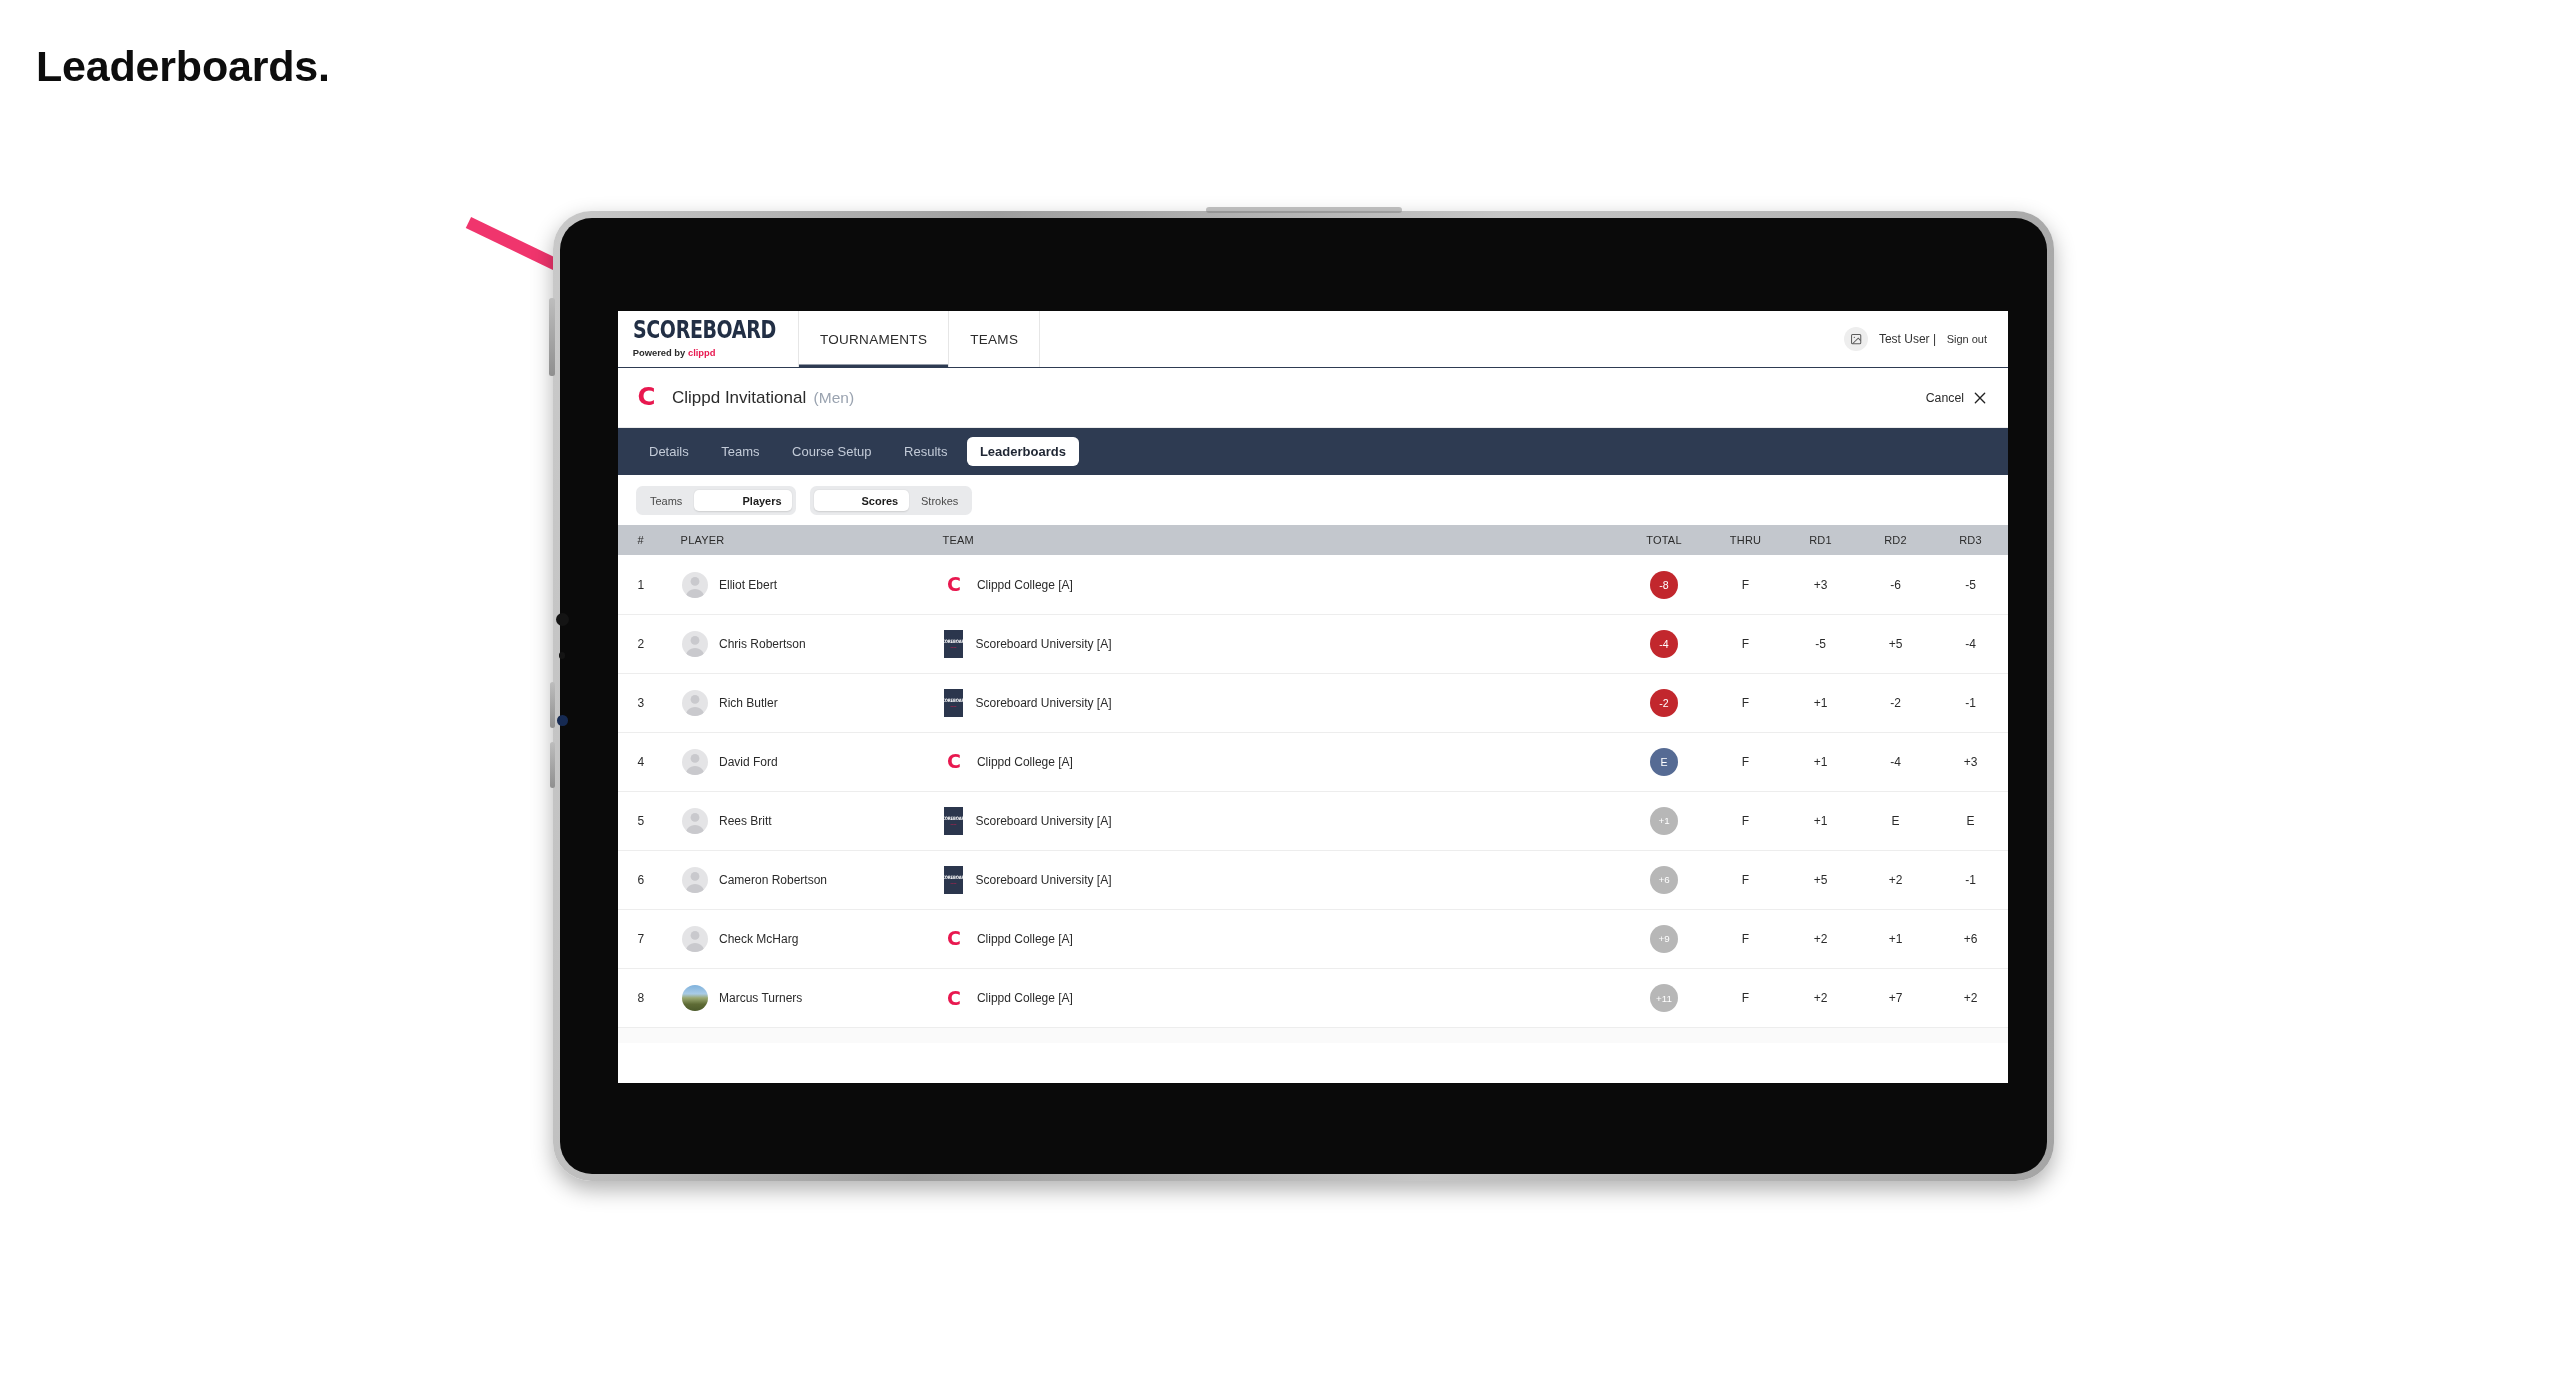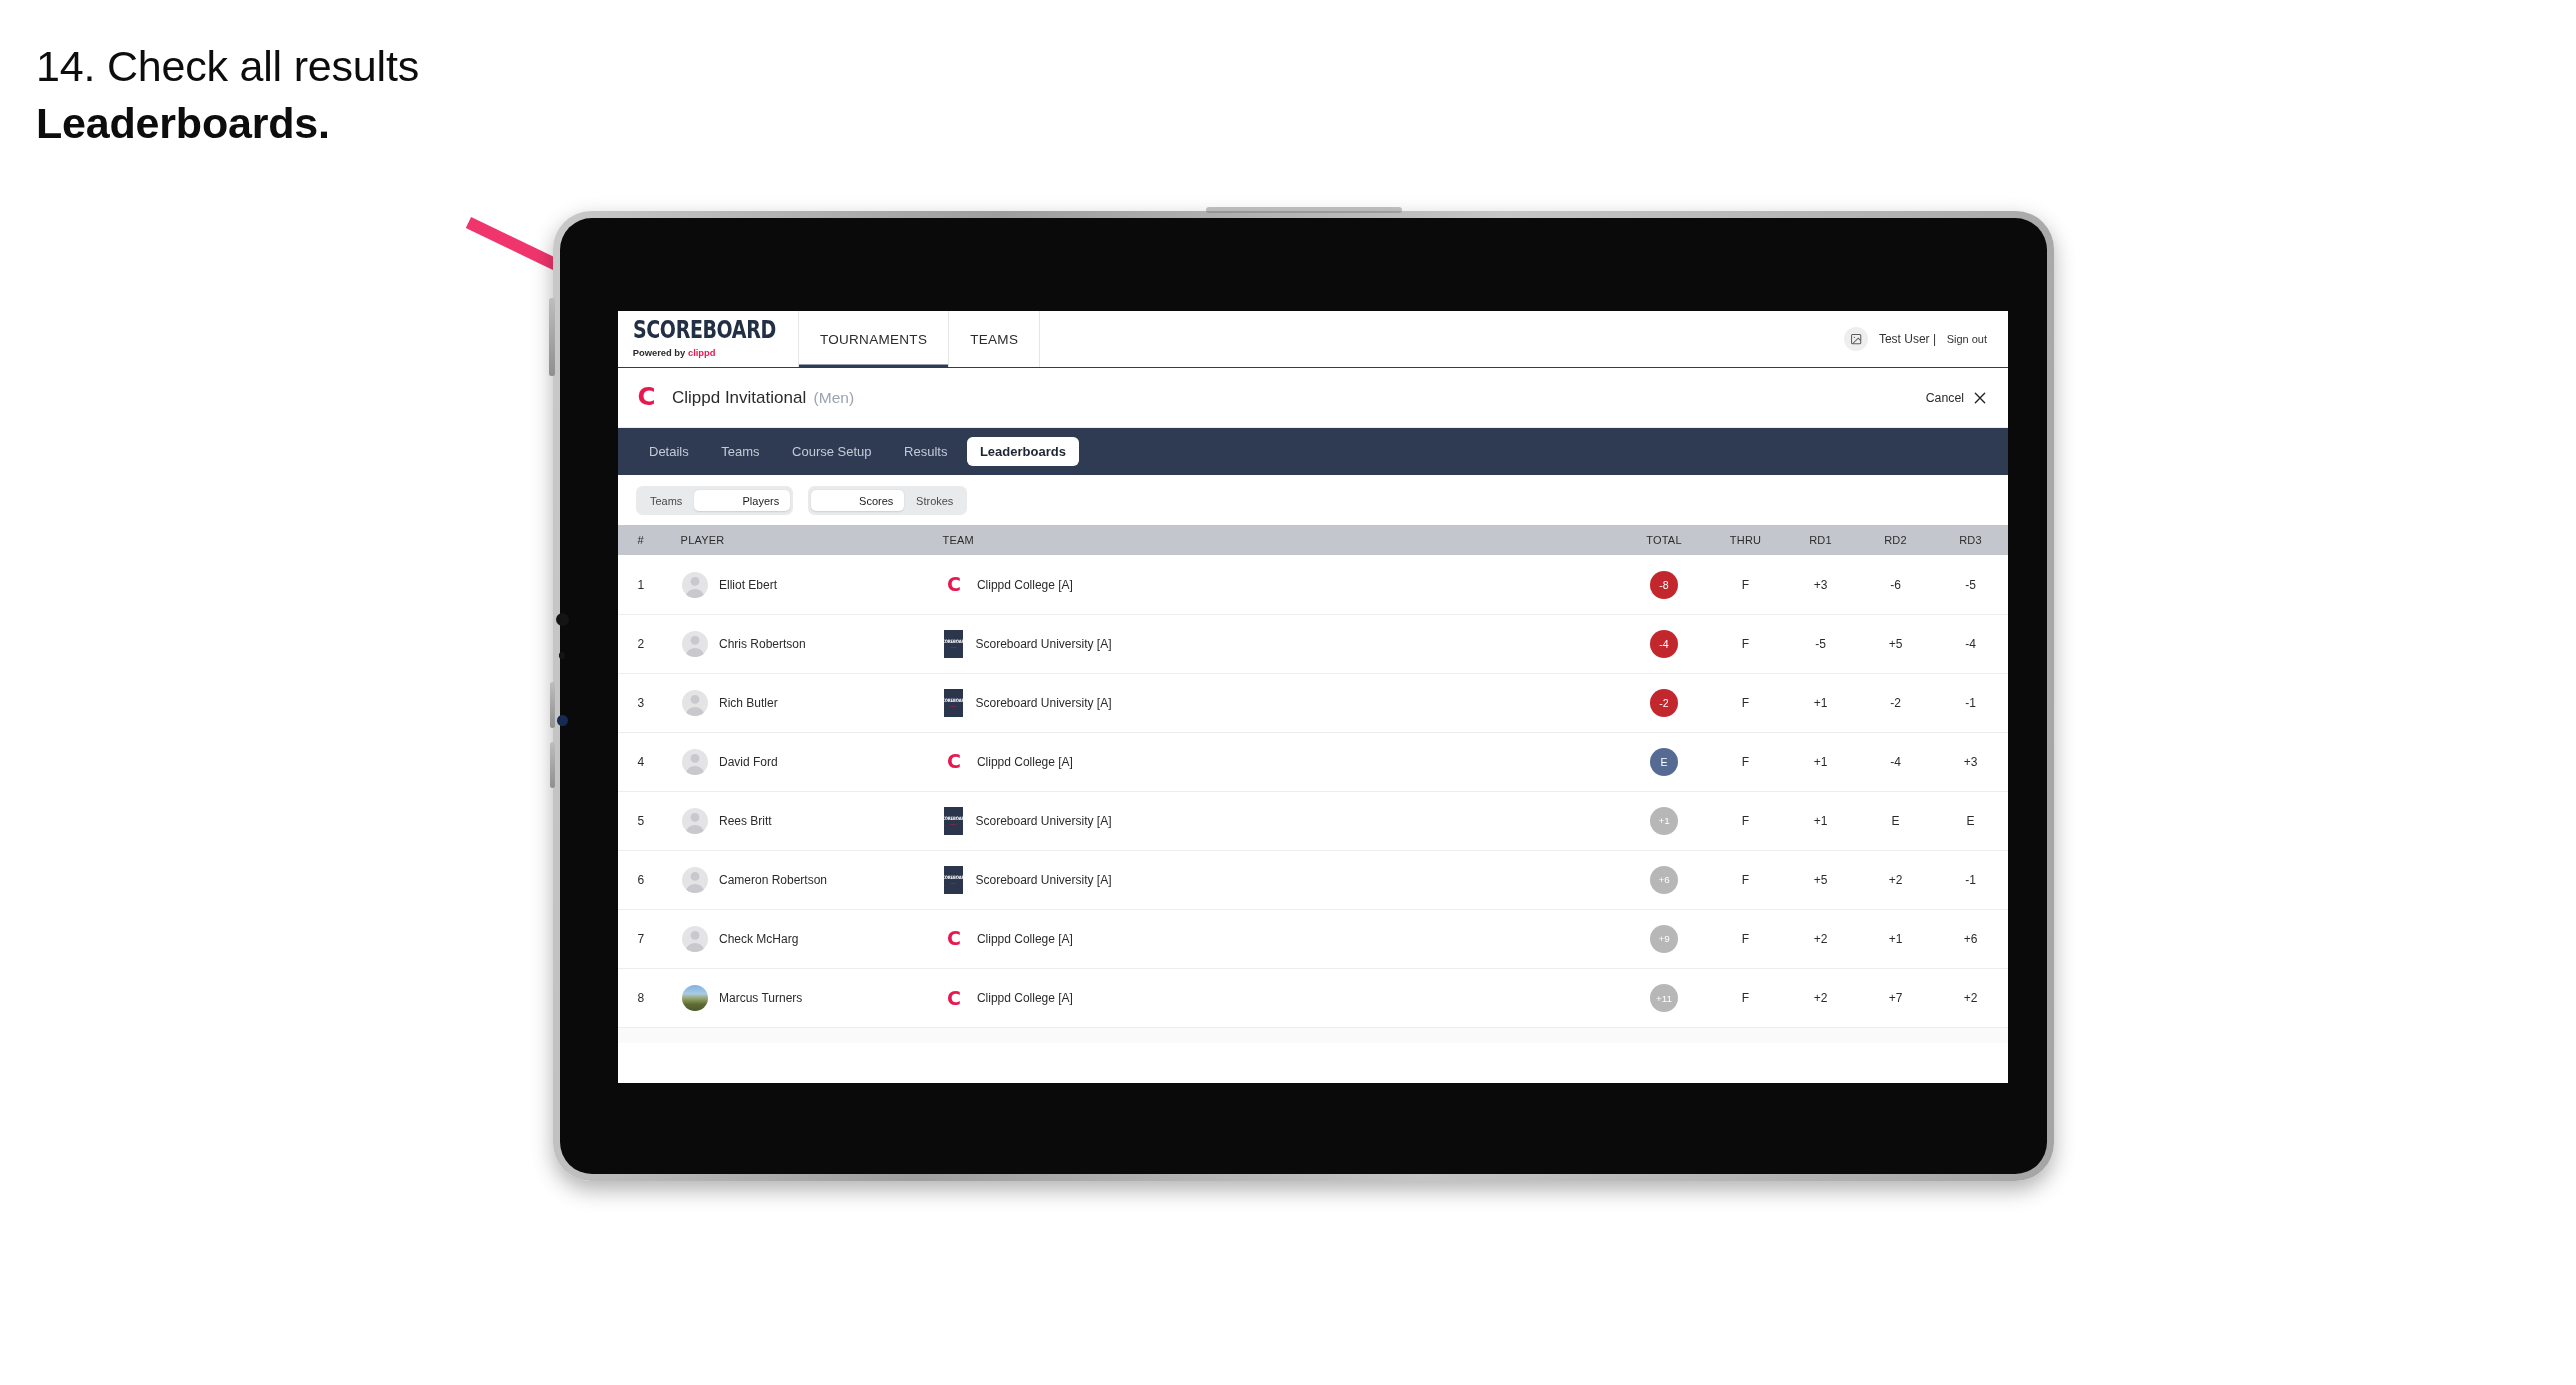--- a/index.html
+++ b/index.html
@@ -228,21 +228,21 @@
     padding: 4.9px 10.6px;
     font-size: 11px;
     color: #4a4a4a;
     border-radius: 4.9px;
     cursor: pointer;
     white-space: nowrap;
   }
   .seg-opt.active {
     background: #ffffff;
     color: #1b1b1b;
-    font-weight: 400;
+    font-weight: 700;
     box-shadow: 0 0.8px 1.6px rgba(0,0,0,.12);
     padding-left: 48px;
   }
 
   
   #lb-table { width: 100%; border-collapse: collapse; table-layout: fixed; }
   #lb-table thead tr { background: #c3c7cd; }
   #lb-table th {
     font-size: 11px;
     font-weight: 400;
@@ -316,21 +316,20 @@
   #table-foot {
     height: 14.7px;
     background: #fafafa;
     border-top: 0.8px solid #ededed;
   }
 </style>
 </head>
 <body>
 
 <div id="instruction">
-  <div>14. Check all results</div>
   <div class="bold">Leaderboards.</div>
 </div>
 
 <svg id="arrow-annotation" viewBox="0 0 3151 1695" preserveAspectRatio="none">
   <defs>
     <marker id="arrowhead" markerWidth="5" markerHeight="5" refX="1.2" refY="2.5" orient="auto">
       <path d="M0,0 L5,2.5 L0,5 Z" fill="#f0356d"></path>
     </marker>
   </defs>
   <line x1="573" y1="272" x2="1145" y2="548" stroke="#f0356d" stroke-width="15" marker-end="url(#arrowhead)"></line>

